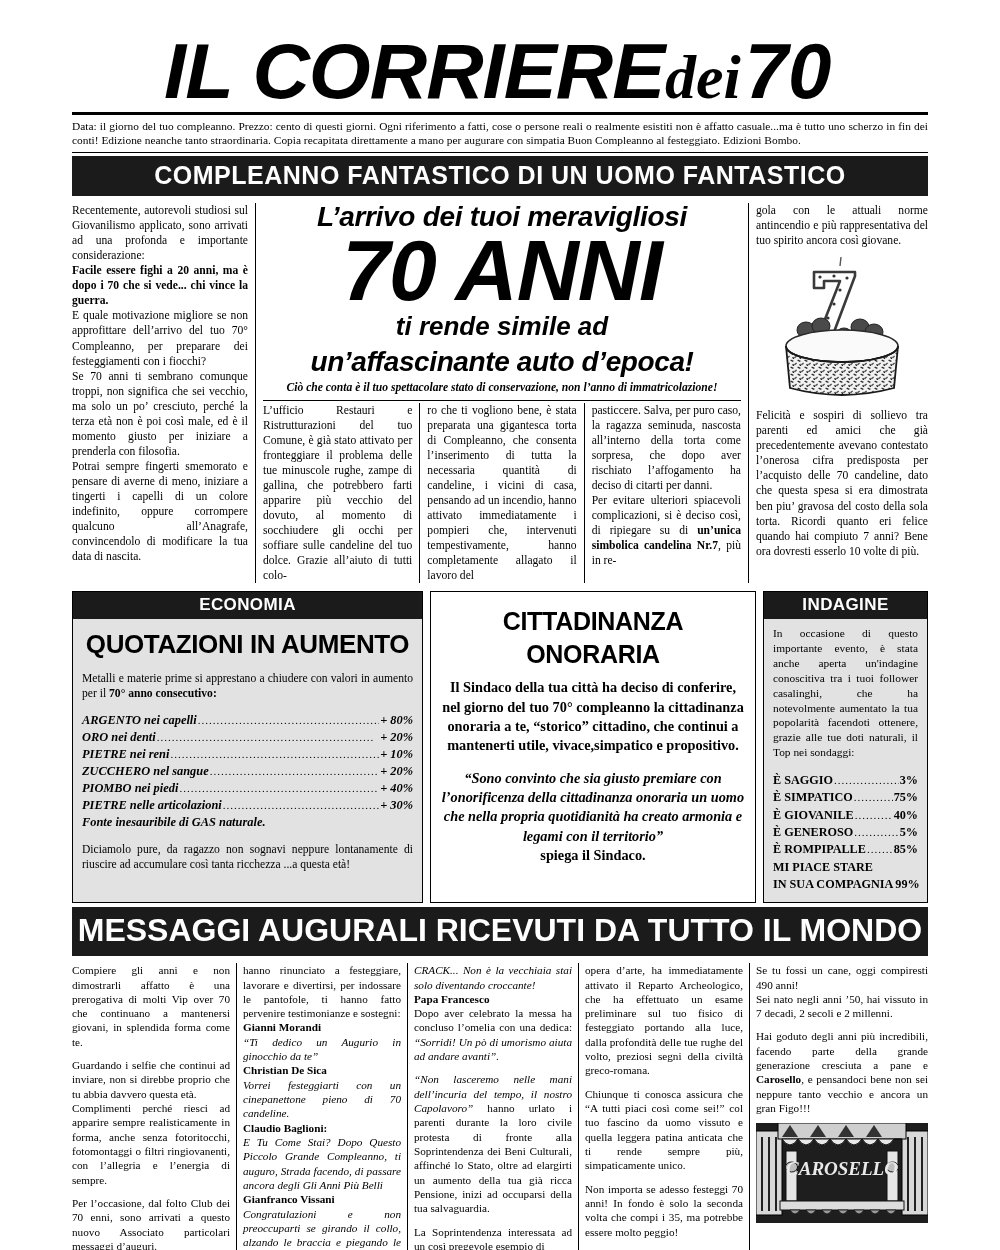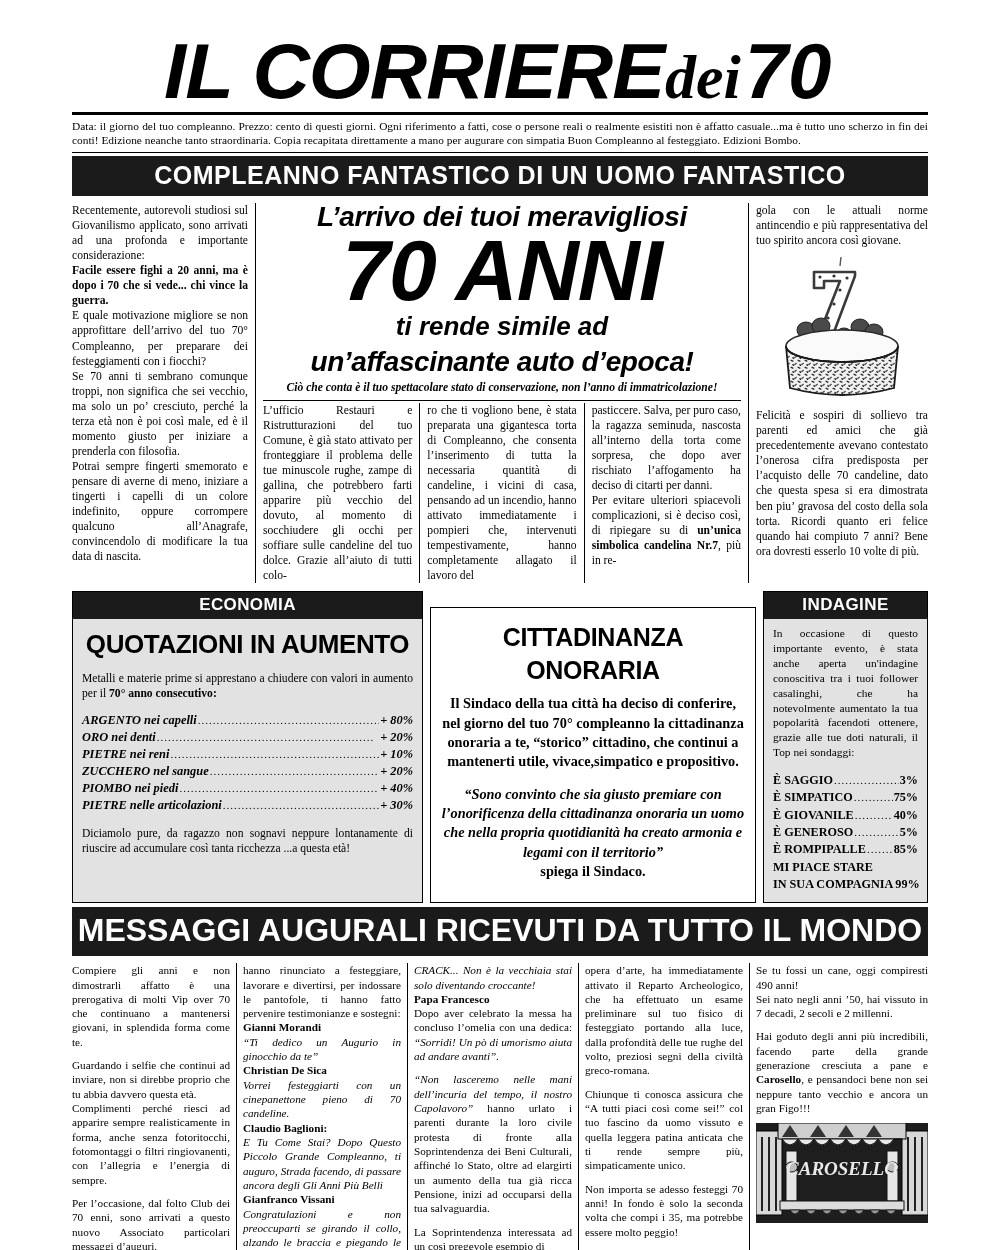--- a/index.html
+++ b/index.html
@@ -143,21 +143,21 @@
   .quote-row .nm { }
   .quote-row .dots {
     flex:1; overflow:hidden; margin:0 1px;
     letter-spacing:1px; font-weight:normal; font-style:normal;
     font-size:11px;
   }
   .quote-row .val { }
   .eco-src { font-style:italic; font-weight:bold; font-size:12.4px; margin-top:0px; }
   .eco-tail { margin-top:12px; }
 
-  .citt { flex:1; background:#fff;margin-top:16px; }
+  .citt { flex:1; background:#fff; }
   .citt-title {
     font-family:"Liberation Sans", sans-serif; font-weight:bold;
     font-size:25px; text-align:center; letter-spacing:-0.3px;
     margin:6px 0 8px;
   }
   .citt p { margin:0; text-align:center; font-size:14.3px; line-height:1.34; font-weight:bold; }
   .citt .q { font-style:italic; margin-top:14px; }
 
   .ind { width:165px; }
   .ind .box-body { font-size:11.4px; }
@@ -304,20 +304,21 @@
             <span class="nm">PIOMBO nei piedi</span>
             <span class="dots">..........................................................</span>
             <span class="val">+ 40%</span>
           </div>
           <div class="quote-row">
             <span class="nm">PIETRE nelle articolazioni</span>
             <span class="dots">..........................................................</span>
             <span class="val">+ 30%</span>
           </div>
         </div>
+        <div class="eco-src">Fonte inesauribile di GAS naturale.</div>
         <div class="eco-tail">Diciamolo pure, da ragazzo non sognavi neppure lontanamente di riuscire ad accumulare così tanta ricchezza ...a questa età!</div>
       </div>
     </div>
 
     <div class="box citt">
       <div class="box-body">
         <div class="citt-title">CITTADINANZA ONORARIA</div>
         <p>Il Sindaco della tua città ha deciso di conferire, nel giorno del tuo 70° compleanno la cittadinanza onoraria a te, “storico” cittadino, che continui a mantenerti utile, vivace,simpatico e propositivo.</p>
         <p class="q">“Sono convinto che sia giusto premiare con l’onorificenza della cittadinanza onoraria un uomo che nella propria quotidianità ha creato armonia e legami con il territorio”</p>
         <p>spiega il Sindaco.</p>

